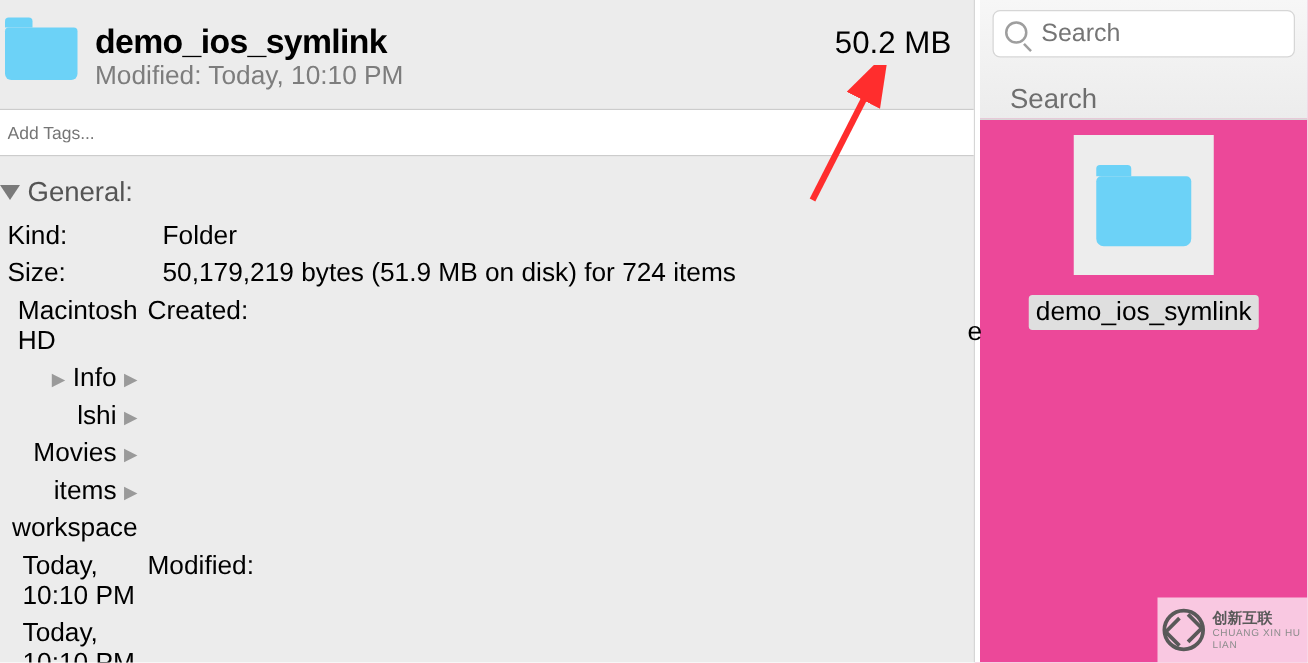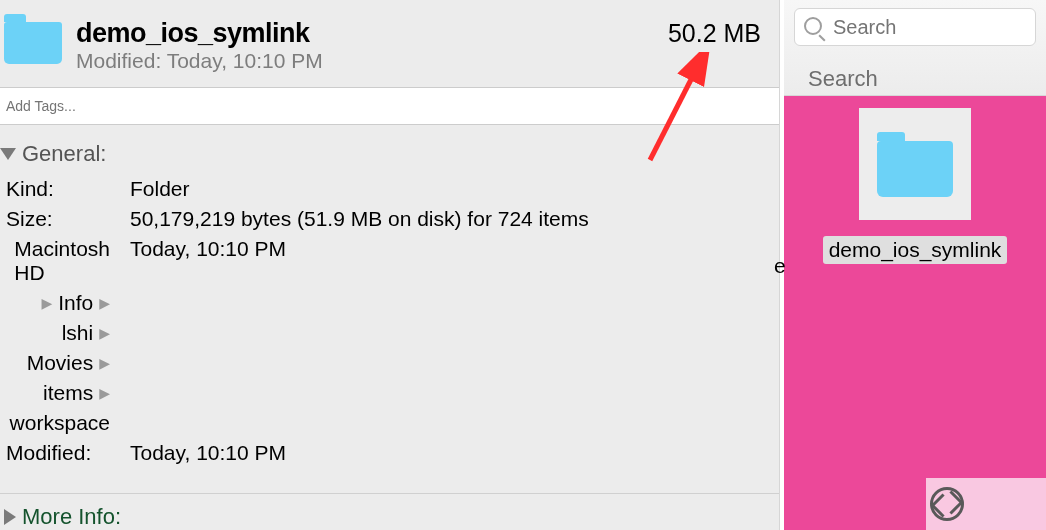--- a/index.html
+++ b/index.html
@@ -101,20 +101,21 @@
         <span>Info</span>
           <span class="where-sep">▶</span>
         <span>lshi</span>
           <span class="where-sep">▶</span>
         <span>Movies</span>
           <span class="where-sep">▶</span>
         <span>items</span>
           <span class="where-sep">▶</span>
         <span>workspace</span>
       </div>
+      <div class="k">Created:</div>
       <div class="v">Today, 10:10 PM</div>
       <div class="k">Modified:</div>
       <div class="v">Today, 10:10 PM</div>
     </div>
   </div>
 
   <div class="more-section">
     <div class="disclosure-right"></div>
     <span>More Info:</span>
   </div>
@@ -146,13 +147,17 @@
   <defs>
     <marker id="ah" markerWidth="10" markerHeight="10" refX="5" refY="3" orient="auto">
       <path d="M0,0 L0,6 L9,3 z" fill="#ff2d2d"></path>
     </marker>
   </defs>
   <line x1="20" y1="108" x2="72" y2="6" stroke="#ff2d2d" stroke-width="5" marker-end="url(#ah)"></line>
 </svg>
 
 <div class="watermark">
   <div class="wm-logo"></div>
+  <div>
+    <div class="wm-text">创新互联</div>
+    <div class="wm-sub">CHUANG XIN HU LIAN</div>
+  </div>
 </div>
 
 </body></html>

